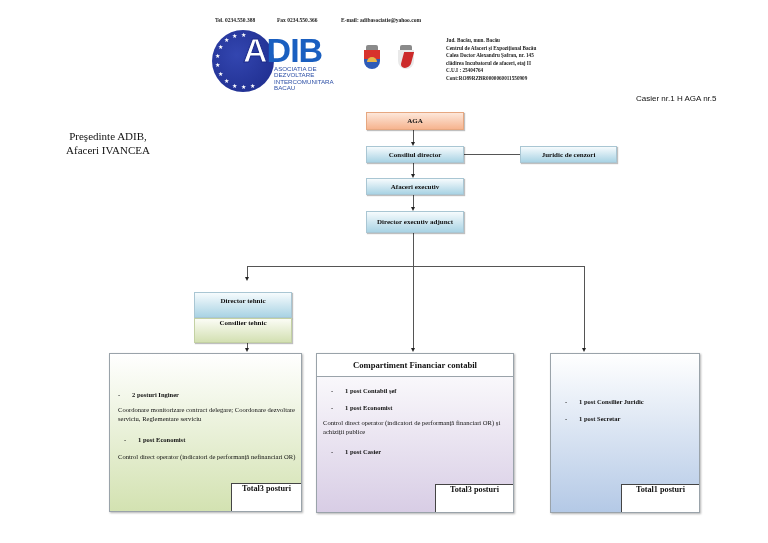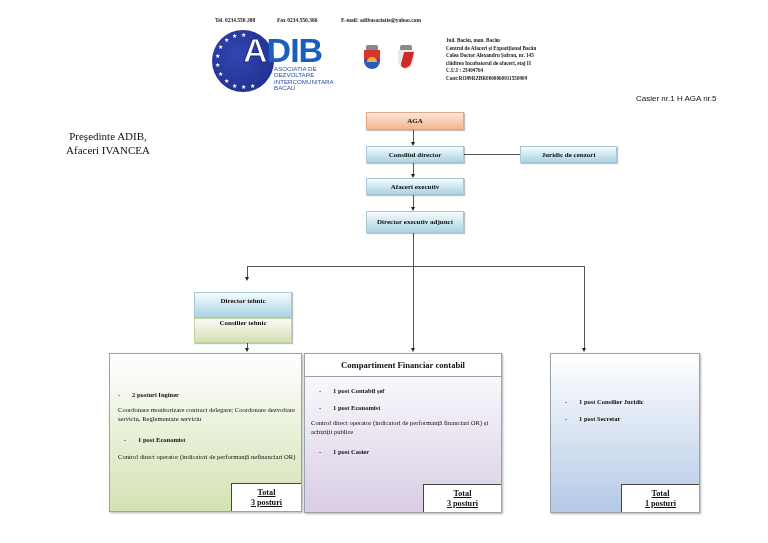--- a/index.html
+++ b/index.html
@@ -70,21 +70,21 @@
   .c-green { background: linear-gradient(#ffffff, #d3e2b1); }
   .c-purple { background: linear-gradient(#ffffff, #d8cde5); }
   .c-blue { background: linear-gradient(#ffffff, #b4c9e6); }
 
   .post { position: absolute; font-size: 6.5px; font-weight: bold; white-space: nowrap; }
   .post .dash { display: inline-block; width: 14px; font-weight: normal; }
   .desc { position: absolute; font-size: 6.6px; line-height: 9px; }
   .total {
     position: absolute; background: #fff; border: 1px solid #444; font-weight: bold;
     font-size: 8.2px; line-height: 10.5px; text-align: center;
-    display: flex; flex-direction: column; justify-content: center; text-decoration: underline;
+    display: flex; flex-direction: row; justify-content: center;
   }
 </style>
 </head>
 <body>
 
 <div class="abs contact" style="left:215px;">Tel. 0234.550.388</div>
 <div class="abs contact" style="left:277px;">Fax 0234.550.366</div>
 <div class="abs contact" style="left:341px;">E-mail: adibasociatie@yahoo.com</div>
 
 <div>
@@ -190,21 +190,21 @@
   <div class="post" style="left:8px;top:37px;"><span class="dash">-</span><span>2 posturi  Inginer</span></div>
   <div class="desc" style="left:8px;top:51px;width:180px;">Coordonare monitorizare contract delegare; Coordonare dezvoltare serviciu, Reglementare serviciu</div>
   <div class="post" style="left:14px;top:82px;"><span class="dash">-</span><span>1 post Economist</span></div>
   <div class="desc" style="left:8px;top:98px;width:180px;">Control direct operator (indicatori de performanţă nefinanciari OR)</div>
   <div class="total" style="left:121px;top:129px;width:69px;height:28px;">
     <div>Total</div>
     <div>3 posturi</div>
   </div>
 </div>
 
-<div class="comp c-purple" style="left:304px;top:353px;width:196px;height:158px;">
+<div class="comp c-purple" style="left:316px;top:353px;width:196px;height:158px;">
   <div class="comp-head" style="height:22px;">
       <span>Compartiment Financiar contabil</span>
     </div>
   <div class="post" style="left:14px;top:33px;"><span class="dash">-</span><span>1 post Contabil şef</span></div>
   <div class="post" style="left:14px;top:50px;"><span class="dash">-</span><span>1 post Economist</span></div>
   <div class="desc" style="left:6px;top:64px;width:180px;">Control direct operator (indicatori de performanţă financiari OR) şi achiziţii publice</div>
   <div class="post" style="left:14px;top:94px;"><span class="dash">-</span><span>1 post Casier</span></div>
   <div class="total" style="left:118px;top:130px;width:77px;height:28px;">
     <div>Total</div>
     <div>3 posturi</div>

